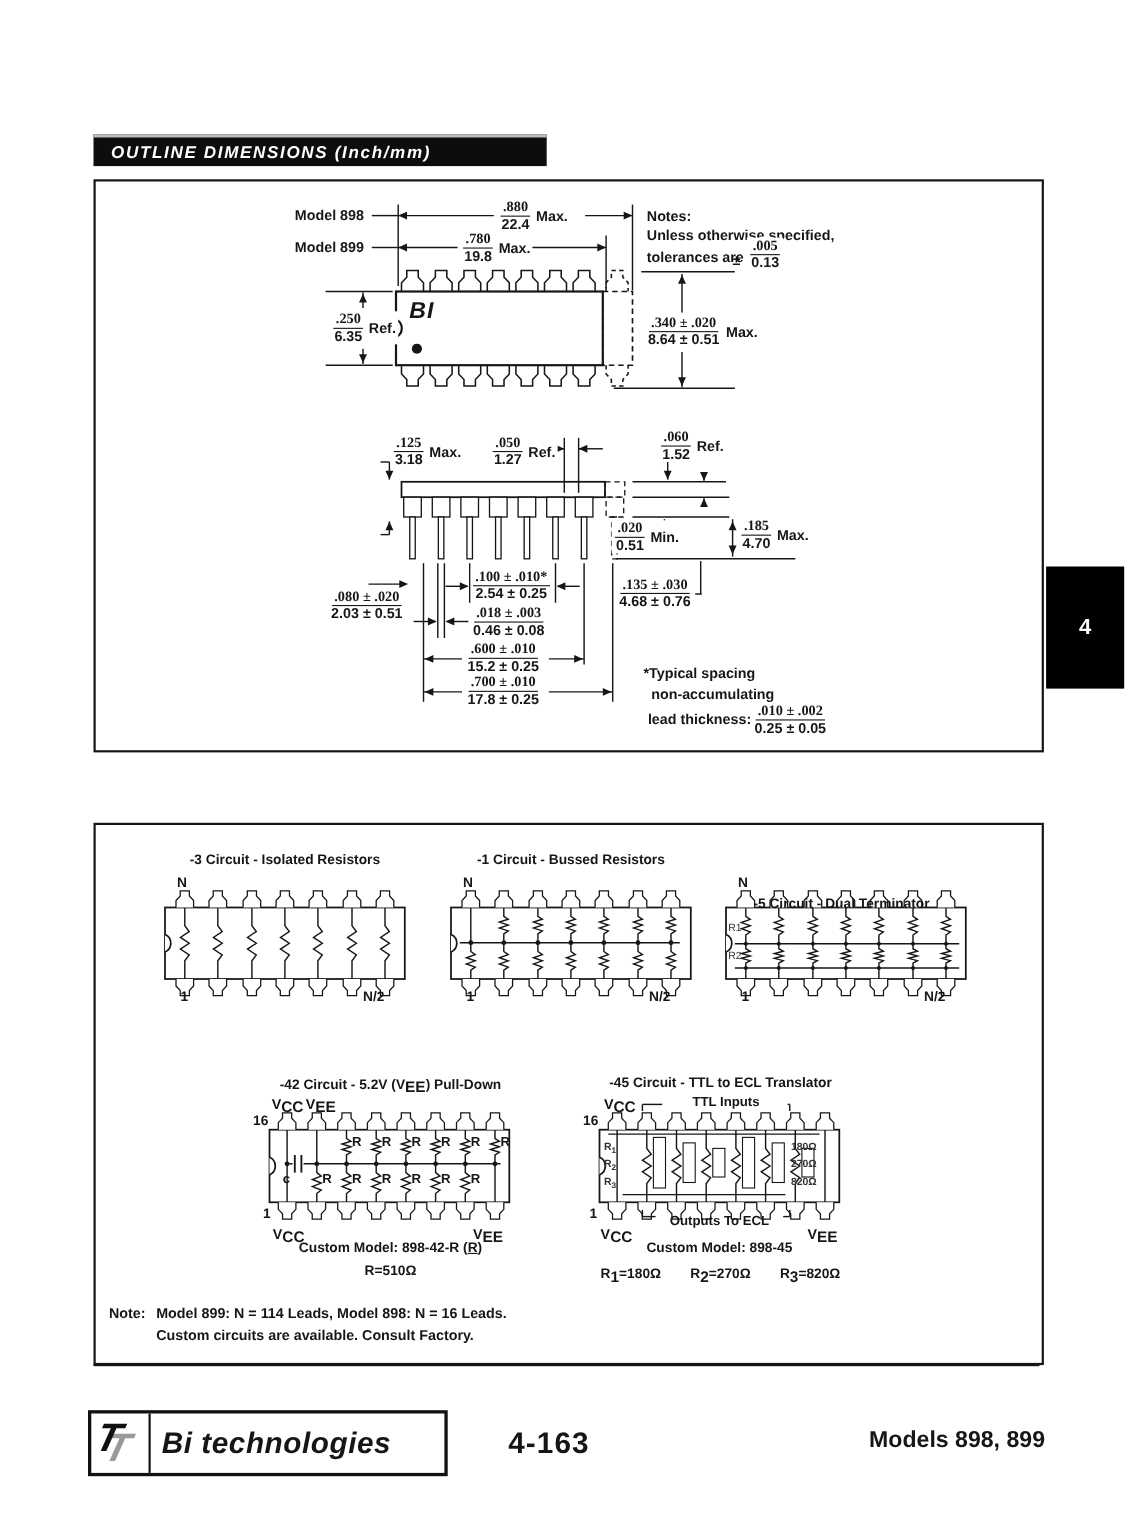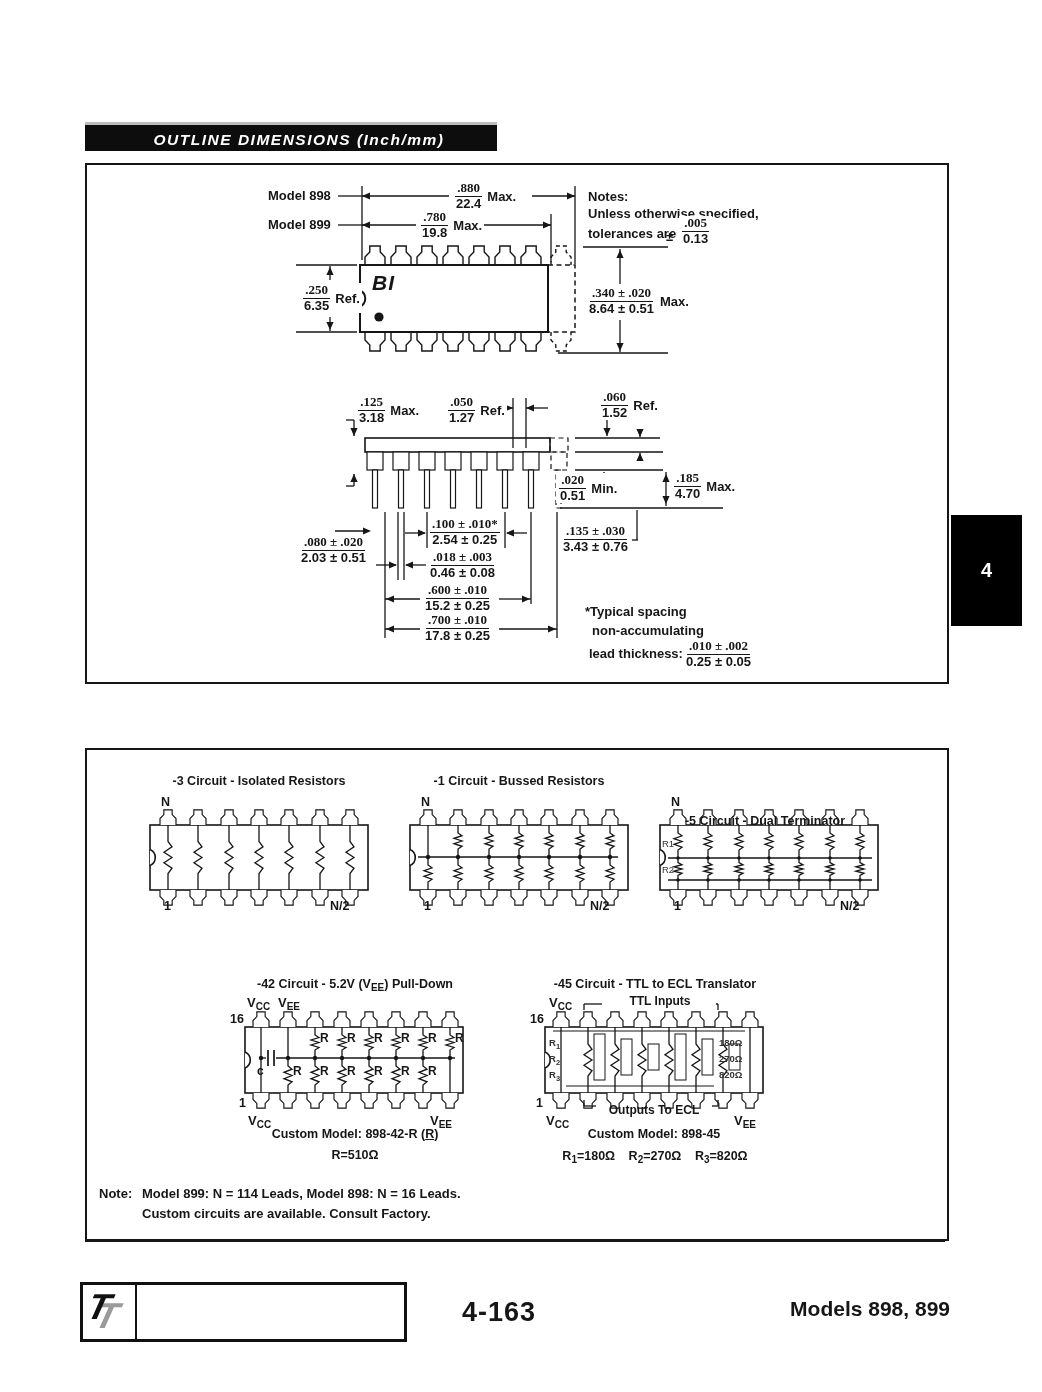--- a/index.html
+++ b/index.html
@@ -1,37 +1,37 @@
 <!DOCTYPE html>
 <html><head>
 <meta charset="utf-8">
 <style>
   html,body{margin:0;padding:0;background:#e8e8e8;}
   .page{position:relative;width:1042px;height:1392px;background:#fff;margin:0 auto;
         font-family:"Liberation Sans",sans-serif;color:#161616;overflow:hidden;}
   #art{position:absolute;left:0;top:0;z-index:1;pointer-events:none;}
   .hbar{position:absolute;left:85px;width:412px;height:29px;background:#0d0d0d;border-top:3px solid #bdbdbd;
         color:#fff;font-weight:bold;font-style:italic;font-size:15.5px;line-height:29px;
-        letter-spacing:1.5px;padding-left:16px;box-sizing:border-box;z-index:2;text-align:center;}
+        letter-spacing:1.5px;padding-left:16px;box-sizing:border-box;z-index:2;}
   .panel{position:absolute;left:85px;width:860px;border:2px solid #161616;background:transparent;z-index:0;}
   .lbl{position:absolute;font-weight:bold;font-size:13px;line-height:1.1;white-space:nowrap;z-index:3;}
   .dim{position:absolute;display:flex;align-items:center;gap:4px;font-weight:600;font-size:13px;
        background:#fff;padding:0 2px;z-index:3;white-space:nowrap;}
   .frac{display:inline-flex;flex-direction:column;align-items:center;line-height:1.12;}
   .fracA{position:absolute;display:inline-flex;flex-direction:column;align-items:center;line-height:1.12;
          font-weight:600;font-size:13px;background:#fff;padding:0 2px;z-index:3;white-space:nowrap;}
   .ft{border-bottom:1.5px solid #161616;padding:0 2px;font-family:Liberation Serif, serif;}
   .fb{padding:0 2px;}
   .nt{position:absolute;font-weight:600;font-size:13px;white-space:nowrap;z-index:3;}
   .ctitle{position:absolute;font-weight:bold;font-size:12.5px;text-align:center;white-space:nowrap;z-index:3;}
   .pn{position:absolute;font-weight:bold;font-size:12.5px;z-index:3;}
   .tiny{position:absolute;font-size:9.5px;color:#333;z-index:3;}
   .rl{position:absolute;font-weight:bold;font-size:12px;z-index:3;}
   .vl{position:absolute;font-weight:bold;font-size:13px;z-index:3;white-space:nowrap;}
-  .sb{font-size:10px;position:relative;top:3px;}
+  .sb{font-size:14px;position:relative;top:3px;}
   .ul{text-decoration:underline;}
   .bilogo{position:absolute;font-weight:bold;font-style:italic;font-size:21px;letter-spacing:1px;z-index:3;}
   .tab4{position:absolute;left:951px;top:515px;width:71px;height:111px;background:#000;color:#fff;
         font-weight:bold;font-size:20px;text-align:center;line-height:111px;z-index:2;}
   .hairline{position:absolute;left:85px;top:1240px;width:860px;height:2px;background:#161616;z-index:2;}
   .logobox{position:absolute;left:80px;top:1282px;width:327px;height:60px;border:3px solid #111;
            box-sizing:border-box;display:flex;align-items:center;z-index:2;background:#fff;}
   .glyphcell{position:relative;width:52px;height:100%;border-right:2px solid #111;flex:none;}
   .g1{position:absolute;left:13px;top:13px;font-weight:bold;font-style:italic;font-size:36px;
       color:#9a9a9a;transform:skewX(-14deg);line-height:1;}
@@ -463,21 +463,21 @@
   <div class="fracA" style="left:426px;top:550px">
     <span class="ft">.018 ± .003</span>
       <span class="fb">0.46 ± 0.08</span>
   </div>
   <div class="fracA" style="left:297px;top:535px">
     <span class="ft">.080 ± .020</span>
       <span class="fb">2.03 ± 0.51</span>
   </div>
   <div class="fracA" style="left:559px;top:524px">
     <span class="ft">.135 ± .030</span>
-      <span class="fb">3.43 ± 0.76</span>
+      <span class="fb">4.68 ± 0.76</span>
   </div>
   <div class="fracA" style="left:421px;top:583px">
     <span class="ft">.600 ± .010</span>
       <span class="fb">15.2 ± 0.25</span>
   </div>
   <div class="fracA" style="left:421px;top:613px">
     <span class="ft">.700 ± .010</span>
       <span class="fb">17.8 ± 0.25</span>
   </div>
   <span class="nt" style="left:585px;top:604px">*Typical spacing</span>
@@ -540,30 +540,33 @@
   <span class="tiny" style="left:549px;top:1069px;font-weight:bold"><span>R</span><span class="sb" style="font-size:7.5px">3</span></span>
   <span class="tiny" style="left:719px;top:1037px;font-weight:bold">180Ω</span>
   <span class="tiny" style="left:719px;top:1053px;font-weight:bold">270Ω</span>
   <span class="tiny" style="left:719px;top:1069px;font-weight:bold">820Ω</span>
   <span class="vl" style="left:546px;top:1113px"><span>V</span><span class="sb">CC</span></span>
   <div class="ctitle" style="left:598px;top:1103px;width:112px;font-size:12px">Outputs To ECL</div>
   <span class="vl" style="left:734px;top:1113px"><span>V</span><span class="sb">EE</span></span>
   <div class="ctitle" style="left:545px;top:1127px;width:218px">Custom Model: 898-45</div>
   <div class="ctitle" style="left:520px;top:1149px;width:270px">
     <span style="margin:0 5px"><span>R</span><span class="sb">1</span><span>=180Ω</span></span>
-    <span style="margin:0 5px"><span>R</span><span class="sb">2</span><span>=270Ω</span></span>
+    <span style="margin:0 18px"><span>R</span><span class="sb">2</span><span>=270Ω</span></span>
     <span style="margin:0 5px"><span>R</span><span class="sb">3</span><span>=820Ω</span></span>
   </div>
 
   <span class="noteline" style="left:99px;top:1186px">Note:</span>
   <span class="noteline" style="left:142px;top:1186px">Model 899: N = 114 Leads, Model 898: N = 16 Leads.</span>
   <span class="noteline" style="left:142px;top:1206px">Custom circuits are available.  Consult Factory.</span>
 
   <div class="logobox">
     <div class="glyphcell">
       <span class="g1">T</span>
       <span class="g2">T</span>
     </div>
+    <div class="brand">
+      <span>Bi</span> <span>technologies</span>
+    </div>
   </div>
   <span class="pageno">4-163</span>
   <span class="models">Models 898, 899</span>
 
 </div>
 
 </body></html>

